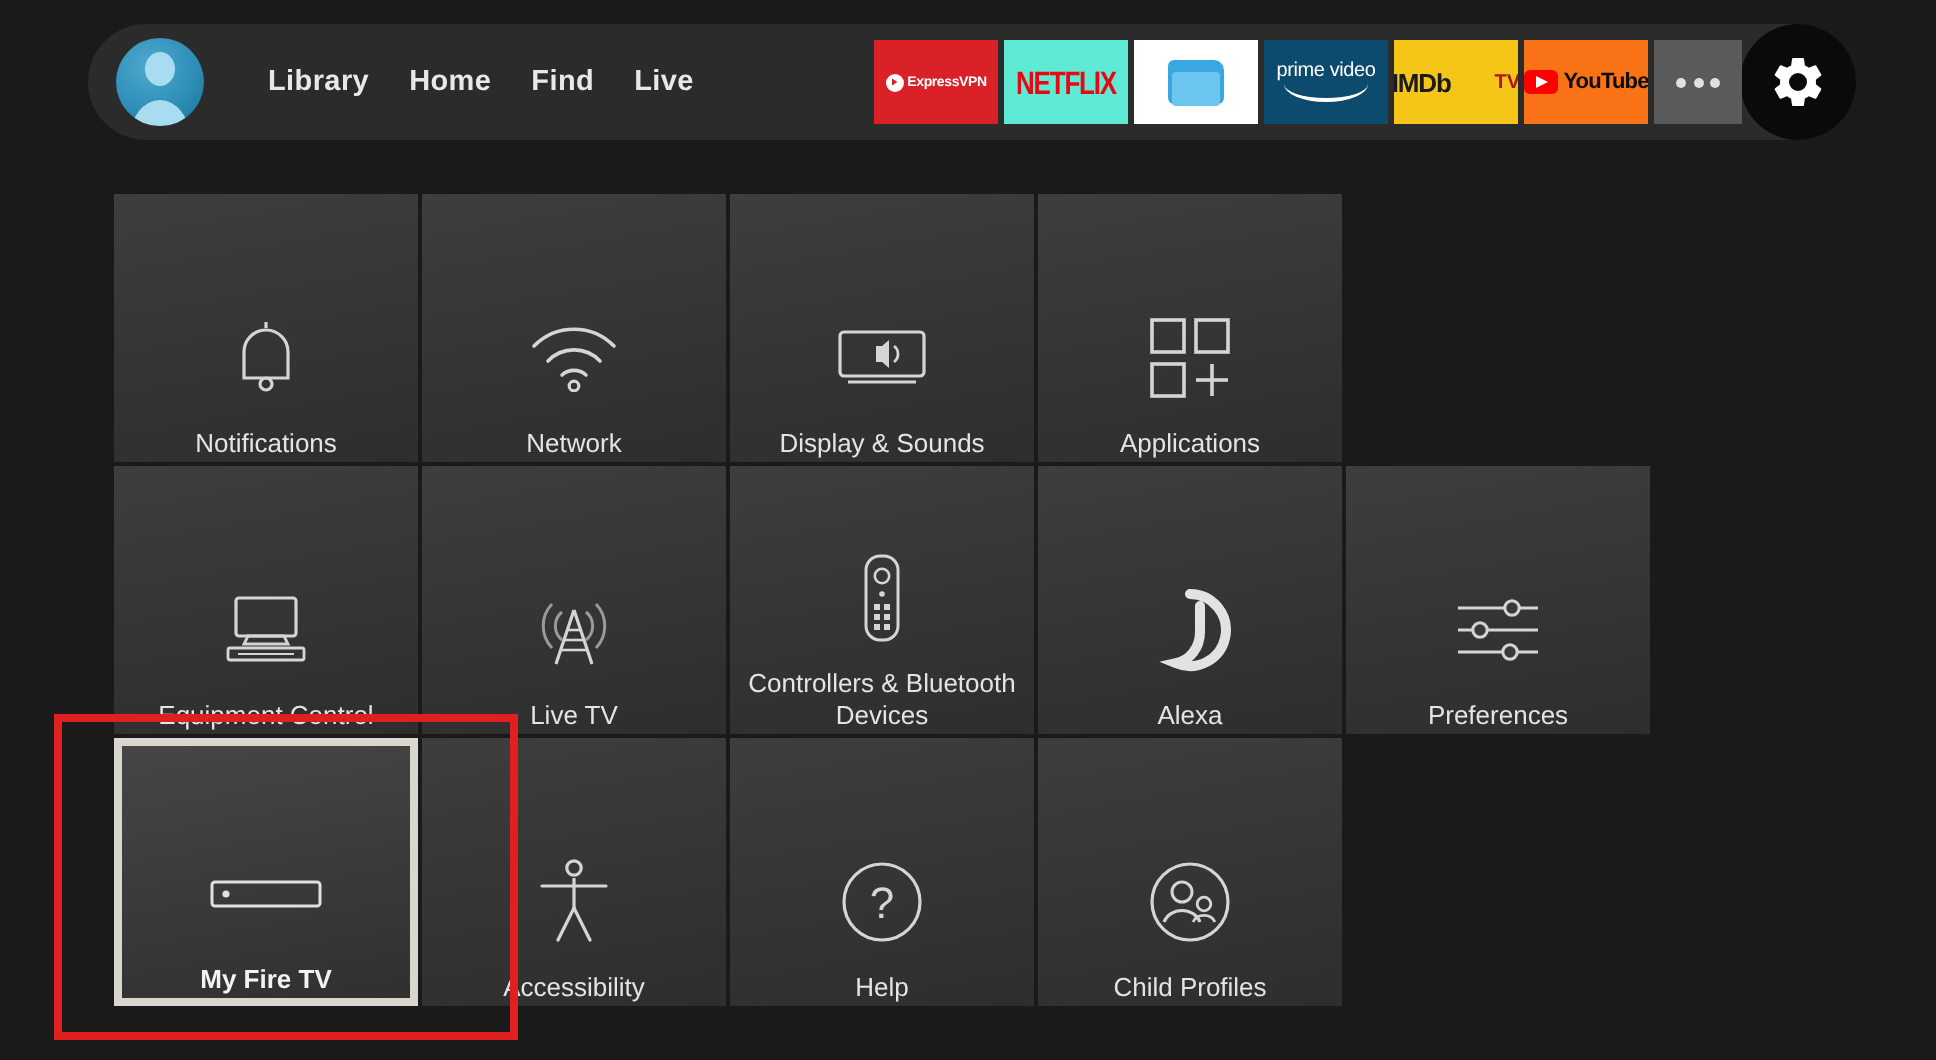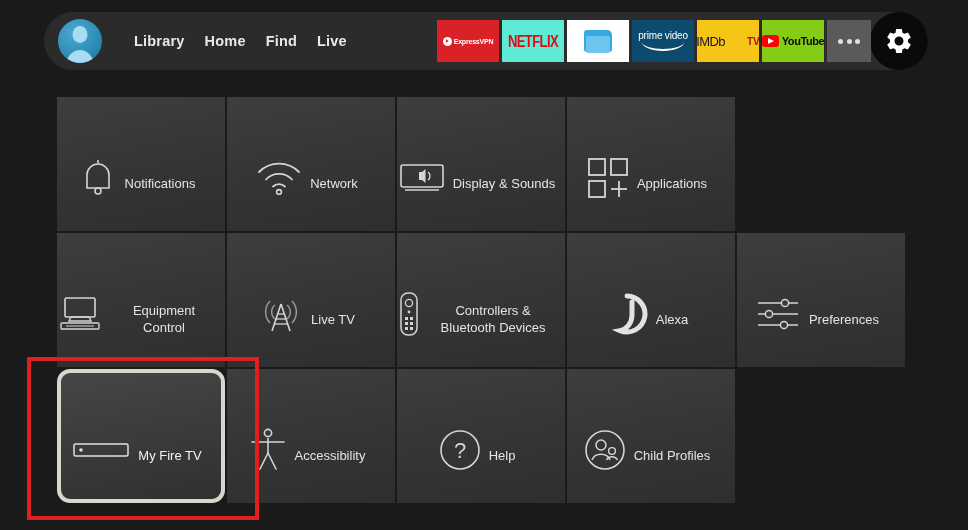--- a/index.html
+++ b/index.html
@@ -79,21 +79,21 @@
     justify-content: center;
     overflow: hidden;
     position: relative;
     flex: none;
   }
   .apptile.expressvpn { background: #da2128; }
   .apptile.netflix    { background: #5eead4; }
   .apptile.esfile     { background: #ffffff; }
   .apptile.primevideo { background: #0c4a6e; }
   .apptile.imdbtv     { background: #f5c518; }
-  .apptile.youtube    { background: #84cc16; }
+  .apptile.youtube    { background: #f97316; }
   .apptile.more       { background: #5a5a5a; width: 44px; }
 
   .vpn-wrap { display: flex; align-items: center; gap: 2px; }
   .vpn-dot {
     width: 9px; height: 9px; border-radius: 50%;
     background: #fff; position: relative; flex: none;
   }
   .vpn-dot::after {
     content: "";
     position: absolute; left: 3px; top: 2.5px;
@@ -128,21 +128,21 @@
 
   .pv-wrap { text-align: center; line-height: 1; }
   .pv-text { color: #fff; font-size: 10px; letter-spacing: -.2px; }
   .pv-smile {
     width: 42px; height: 9px; margin: 1px auto 0;
     border-bottom: 2.5px solid #fff;
     border-radius: 0 0 50% 50% / 0 0 100% 100%;
   }
 
   .imdb-wrap { display: flex; align-items: center; gap: 2px; }
-  .imdb-text { color: #1a1a1a; font-size: 13px; font-weight: normal; letter-spacing: -.6px; }
+  .imdb-text { color: #1a1a1a; font-size: 13px; font-weight: bold; letter-spacing: -.6px; }
   .imdb-tv   { color: #b11313; font-size: 10px; font-weight: bold; margin-left: 20px; }
 
   .yt-wrap { display: flex; align-items: center; gap: 3px; }
   .yt-play {
     width: 17px; height: 12px; background: #ff0000;
     border-radius: 3px; position: relative; flex: none;
   }
   .yt-play::after {
     content: "";
     position: absolute; left: 6px; top: 3px;
@@ -165,25 +165,26 @@
   }
 
   
   .grid {
     position: absolute;
     left: 57px; top: 97px;
     width: 853px;
   }
   .row { display: flex; gap: 2px; margin-bottom: 2px; }
   .tile {
-    width: 168px; height: 134px;
+    width: 152px; height: 134px;
     background: linear-gradient(170deg, #3e3e3e 0%, #363636 45%, #2e2e2e 100%);
     display: flex;
+    flex-direction: column;
     align-items: center;
-    justify-content: center;
+    justify-content: flex-end;
     padding-top: 28px;
     flex: none;
     position: relative;
   }
   .tile .ticon {
     height: 46px;
     display: flex; align-items: center; justify-content: center;
   }
   .tile .tlabel {
     margin-top: 12px;
@@ -192,21 +193,22 @@
     text-align: center;
     line-height: 1.28;
     padding: 0 8px;
     max-width: 160px;
   }
 
   
   .tile.focused {
     background: linear-gradient(170deg, #464646 0%, #3b3b3b 50%, #303030 100%);
     border: 4px solid #d9d6cd;
-    border-radius: 13px;
+    border-radius: 0;
+    font-weight: bold;
   }
   .tile.focused .tlabel { color: #f2f2f2; }
 
   
   .redbox {
     position: absolute;
     left: 27px; top: 357px;
     width: 232px; height: 163px;
     border: 4px solid #e02020;
     pointer-events: none;

